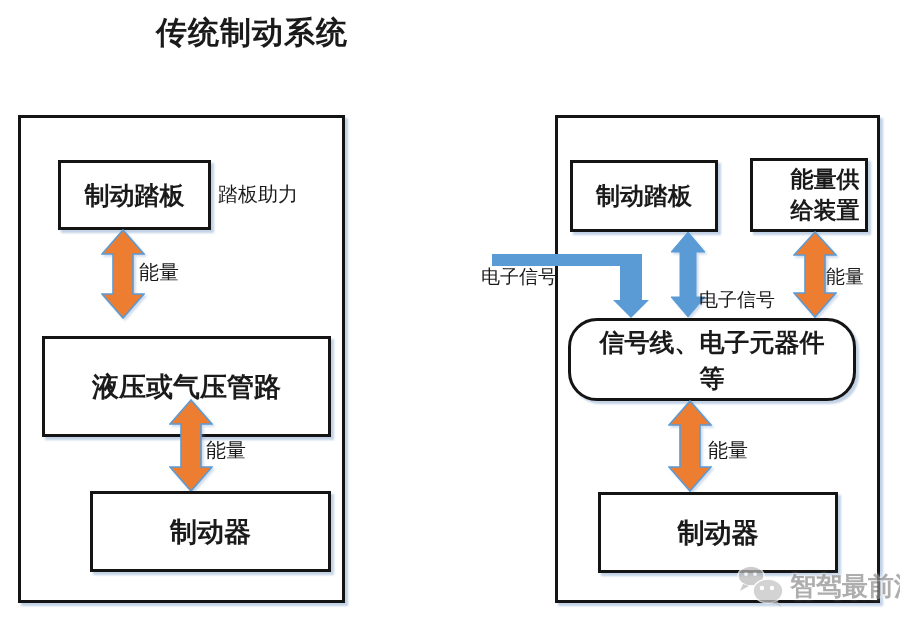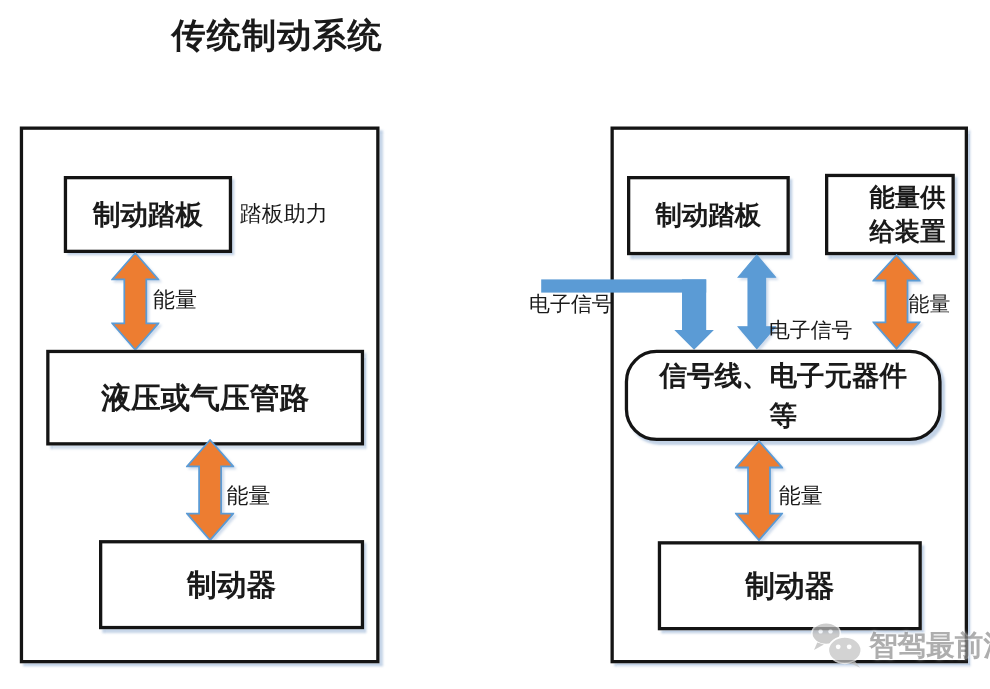--- a/index.html
+++ b/index.html
@@ -44,21 +44,21 @@
 
   <div class="dbox" style="left:58px;top:160px;width:153px;height:70px;font-size:25px;">制动踏板</div>
 
   <div class="lbl" style="left:218px;top:181px;font-size:20px;">踏板助力</div>
 
   <svg class="arrow-svg" style="left:101px;top:229px;" width="44" height="90" viewBox="0 0 44 90">
     <polygon class="orange-poly" points="22,1 43,25 32,25 32,65 43,65 22,89 1,65 12,65 12,25 1,25"></polygon>
   </svg>
   <div class="lbl" style="left:139px;top:259px;font-size:20px;">能量</div>
 
-  <div class="dbox" style="left:42px;top:318px;width:289px;height:87px;font-size:27px;">液压或气压管路</div>
+  <div class="dbox" style="left:42px;top:336px;width:289px;height:101px;font-size:27px;">液压或气压管路</div>
 
   <svg class="arrow-svg" style="left:169px;top:399px;" width="44" height="93" viewBox="0 0 44 93">
     <polygon class="orange-poly" points="22,1 43,25 32,25 32,68 43,68 22,92 1,68 12,68 12,25 1,25"></polygon>
   </svg>
   <div class="lbl" style="left:206px;top:437px;font-size:20px;">能量</div>
 
   <div class="dbox" style="left:90px;top:491px;width:241px;height:81px;font-size:27px;">制动器</div>
 
   <div class="abs subtitle" style="left:545px;top:52px;width:350px;">
   </div>

